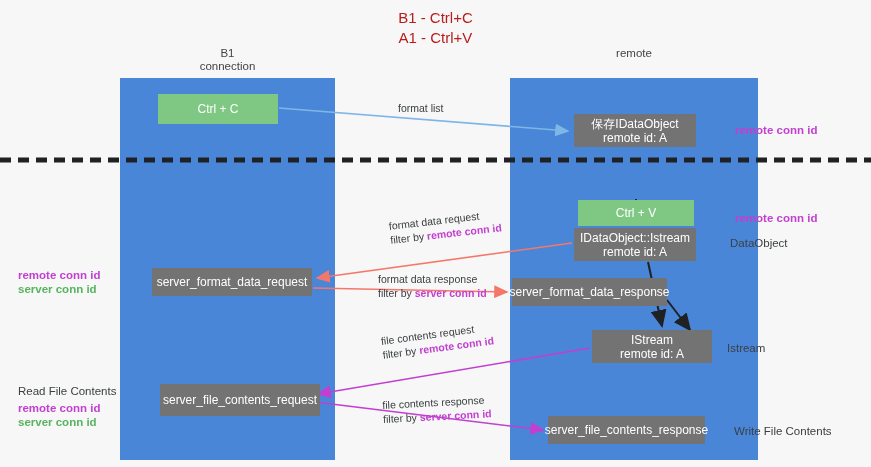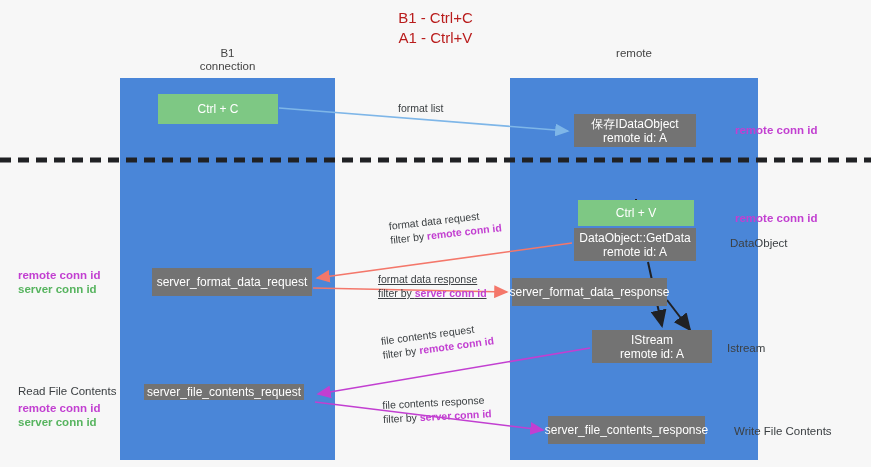--- a/index.html
+++ b/index.html
@@ -61,21 +61,21 @@
   .box.orange { background: #737373; }
   .box span { display: block; }
 
   #box-ctrlc   { left: 158px; top: 94px;  width: 120px; height: 30px; }
   #box-dataobj { left: 574px; top: 114px; width: 122px; height: 33px; }
   #box-ctrlv   { left: 578px; top: 172px; width: 116px; height: 26px; margin-top: 28px; }
   #box-getdata { left: 574px; top: 228px; width: 122px; height: 33px; }
   #box-sfdreq  { left: 152px; top: 268px; width: 160px; height: 28px; }
   #box-sfdresp { left: 512px; top: 278px; width: 155px; height: 28px; }
   #box-istream { left: 592px; top: 330px; width: 120px; height: 33px; }
-  #box-sfcreq  { left: 144px; top: 384px; width: 160px; height: 16px; text-align: right; }
+  #box-sfcreq  { left: 160px; top: 384px; width: 160px; height: 32px; text-align: right; }
   #box-sfcresp { left: 548px; top: 416px; width: 157px; height: 28px; }
 
   .side-label {
     position: absolute;
     font-size: 11.5px;
     line-height: 14px;
     color: #3c4043;
   }
   .side-label .magenta { color: #c23fd1; font-weight: bold; display: block; }
   .side-label .green   { color: #57b45f; font-weight: bold; display: block; }
@@ -96,21 +96,21 @@
     line-height: 14px;
     color: #3c4043;
     white-space: nowrap;
   }
   .arrow-label .magenta { color: #c23fd1; font-weight: bold; }
   .arrow-label .rowtop { display: block; }
   .arrow-label .rowbot { display: block; }
 
   #al-formatlist { left: 398px; top: 101px; }
   #al-fdreq { left: 388px; top: 219px; transform: rotate(-6.5deg); transform-origin: left top; }
-  #al-fdresp { left: 378px; top: 272px; text-decoration: underline; }
+  #al-fdresp { left: 378px; top: 272px; }
   #al-fcreq { left: 380px; top: 334px; transform: rotate(-7.5deg); transform-origin: left top; }
   #al-fcresp { left: 382px; top: 398px; transform: rotate(-3deg); transform-origin: left top; }
   svg.overlay {
     position: absolute;
     left: 0; top: 0;
     width: 871px;
     height: 467px;
     pointer-events: none;
   }
 </style>
@@ -177,21 +177,21 @@
   <div class="box orange" id="box-dataobj">
     <span>保存IDataObject</span>
     <span>remote id: A</span>
   </div>
 
   <div class="box green" id="box-ctrlv">
     <span>Ctrl + V</span>
   </div>
 
   <div class="box orange" id="box-getdata">
-    <span>DataObject::GetData</span>
+    <span>IDataObject::Istream</span>
     <span>remote id: A</span>
   </div>
 
   <div class="box orange" id="box-sfdreq">
     <span>server_format_data_request</span>
   </div>
 
   <div class="box orange" id="box-sfdresp">
     <span>server_format_data_response</span>
   </div>

